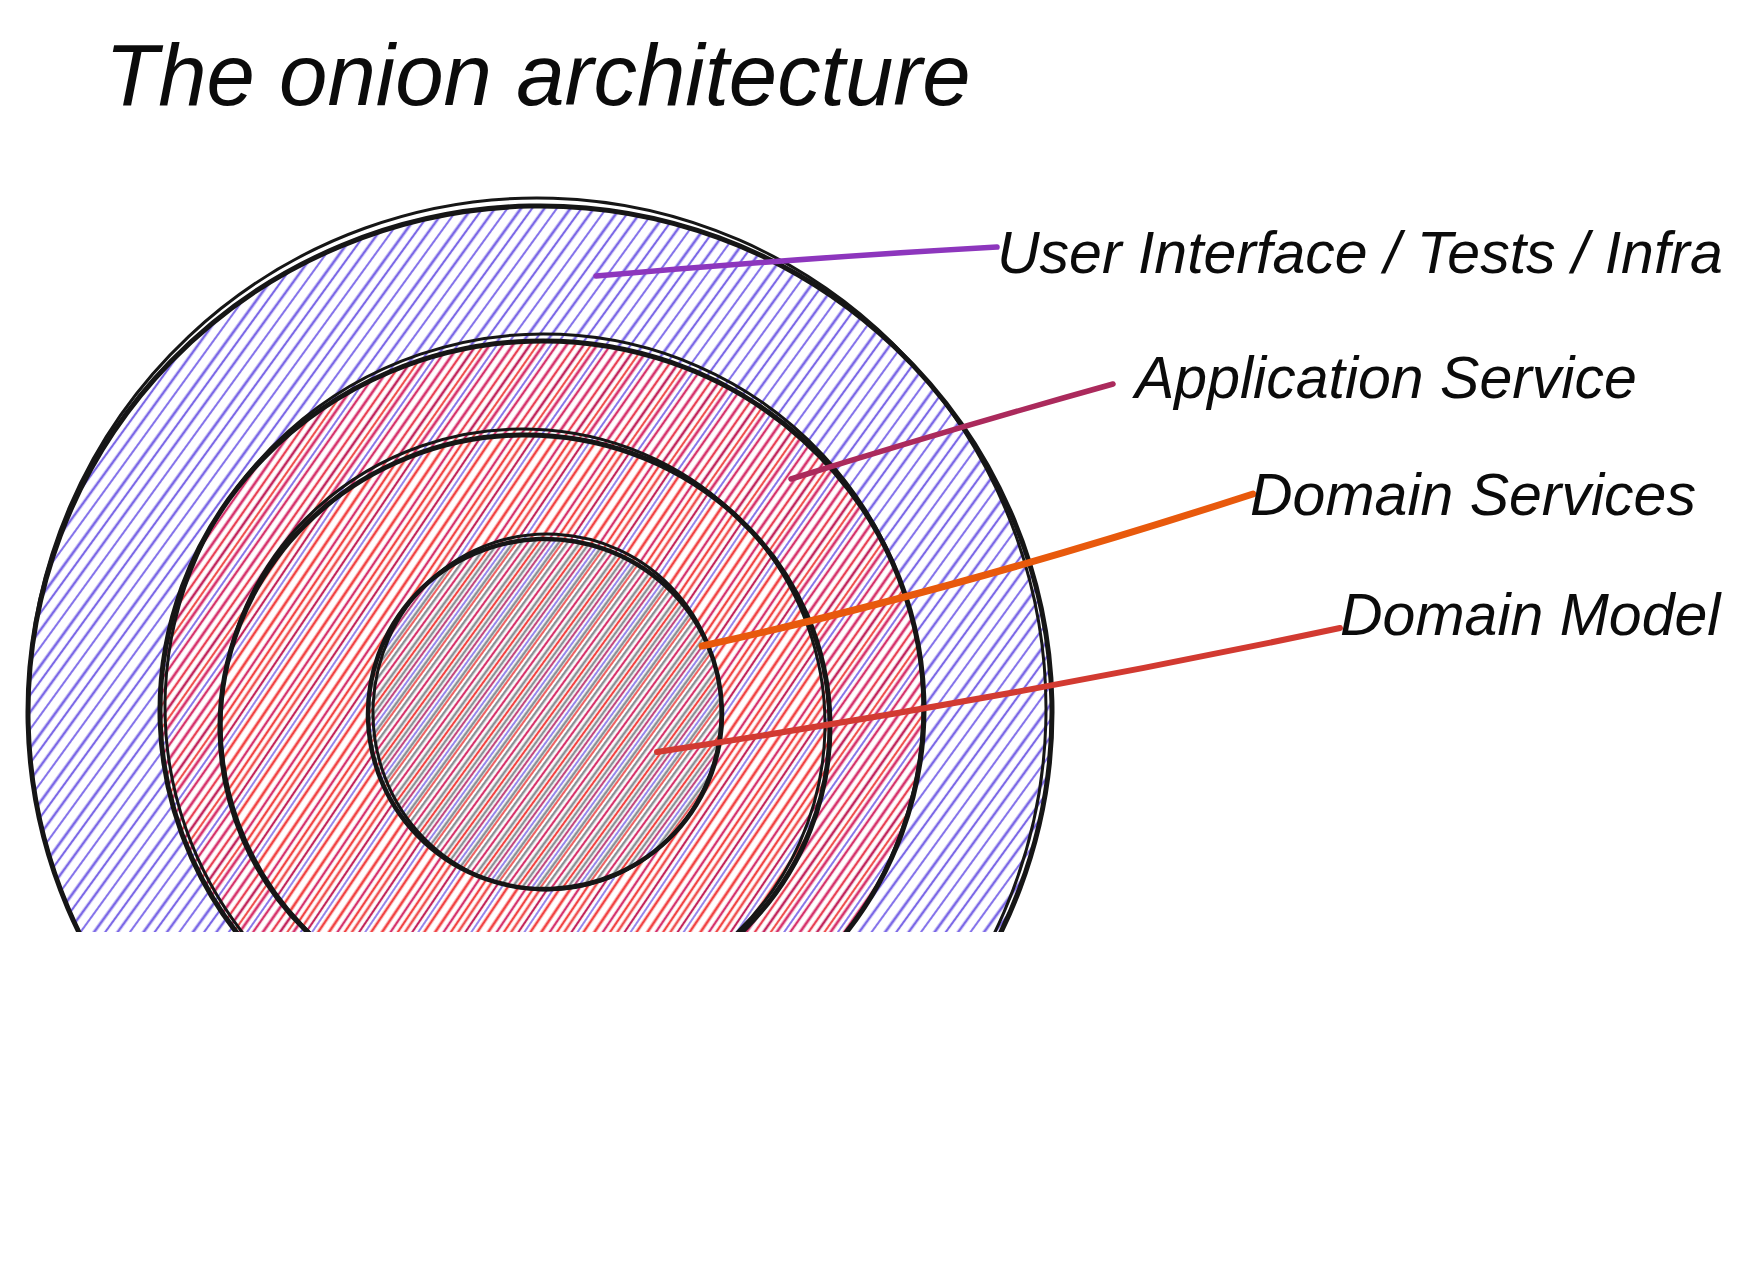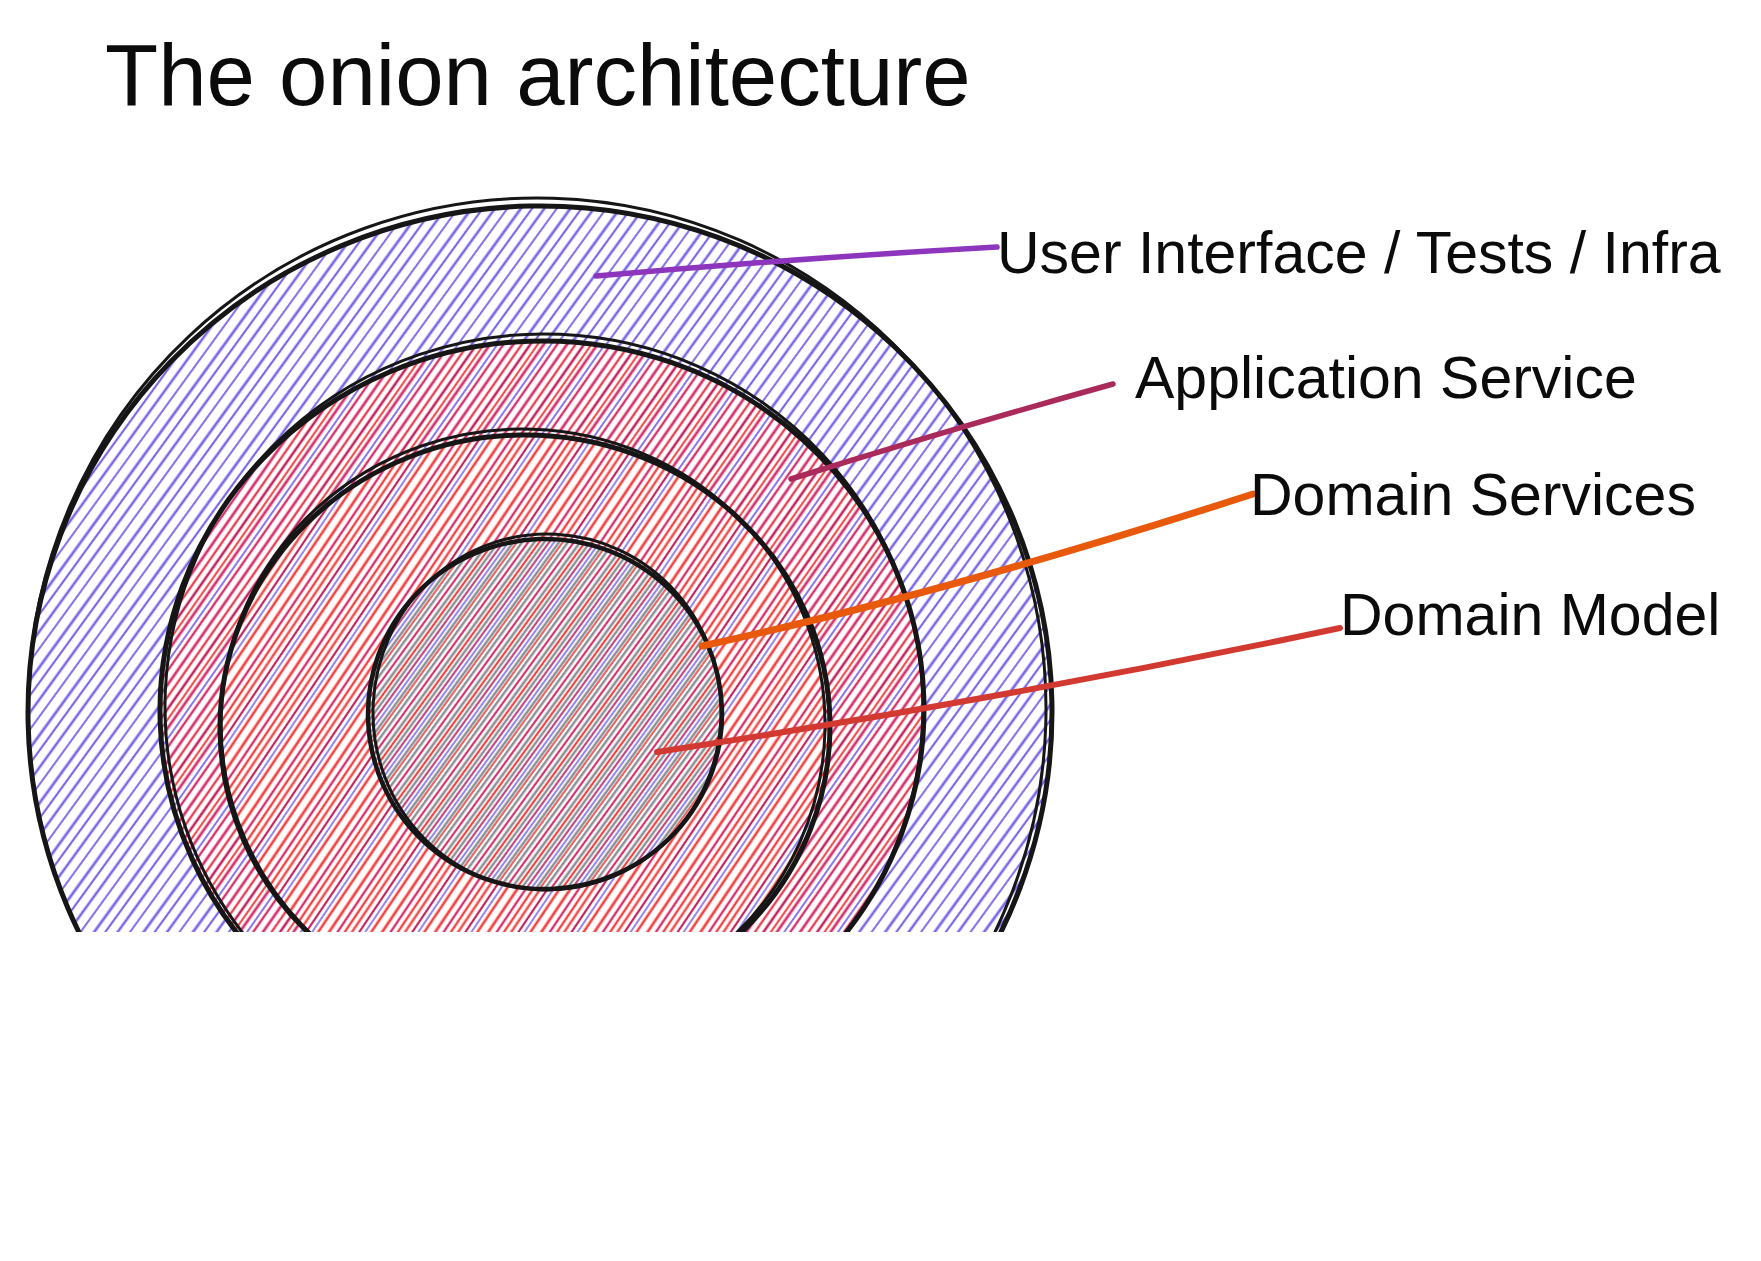--- a/index.html
+++ b/index.html
@@ -3,20 +3,21 @@
 <meta charset="utf-8">
 <style>
   html, body { margin: 0; padding: 0; background: #ffffff; }
   .page {
     position: relative;
     width: 1761px;
     height: 932px;
     background: #f97316;
     overflow: hidden;
     font-family: "Liberation Sans", sans-serif;
+    font-style: italic;
   }
   svg { display: block; }
   text {
     font-family: "Liberation Sans", "DejaVu Sans", sans-serif;
     fill: #0b0b0b;
   }
   .title-text { font-size: 87px; }
   .layer-label { font-size: 59px; }
 </style>
 </head>

